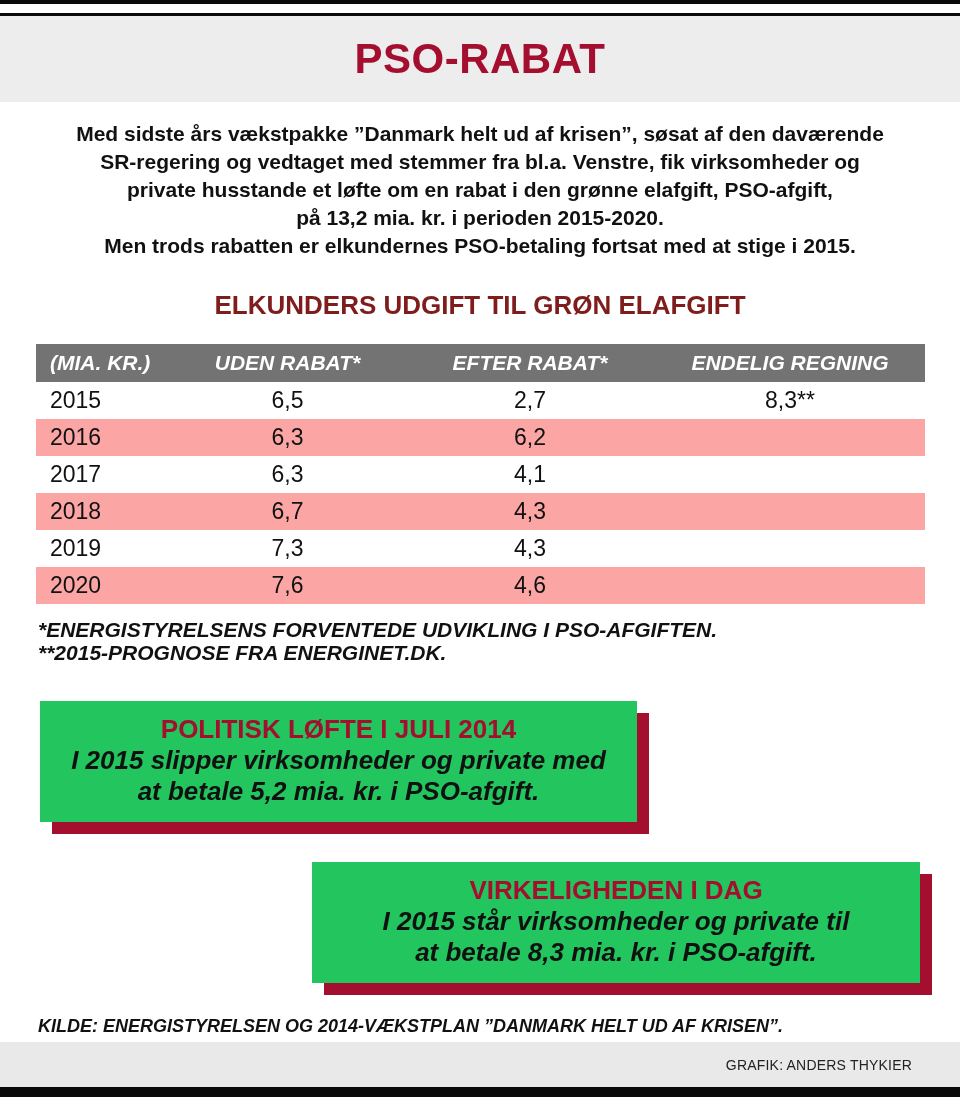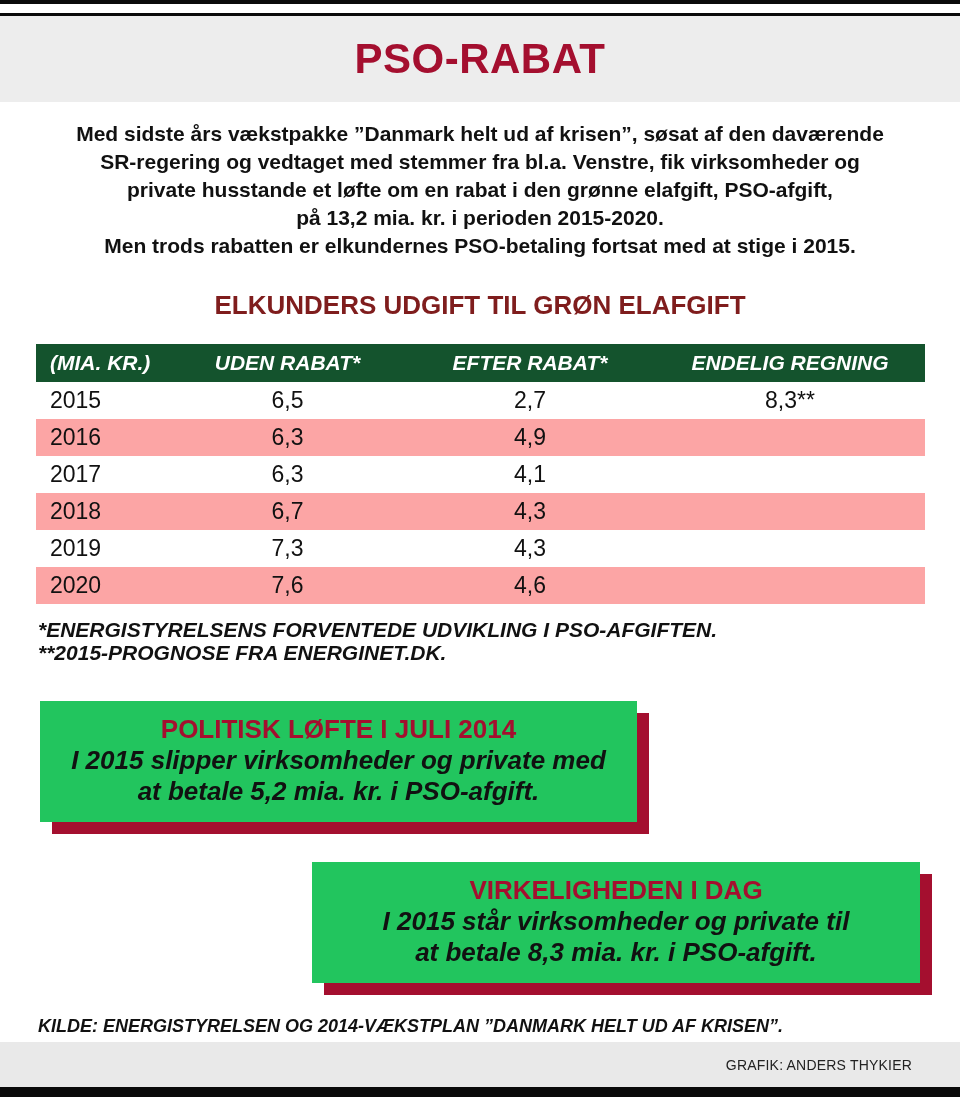--- a/index.html
+++ b/index.html
@@ -24,21 +24,21 @@
   #intro .iline { font-size:21px; font-weight:bold; line-height:28px; color:#111; }
 
   #table-title {
     position:absolute; top:290px; left:0; width:960px; text-align:center;
     font-size:26px; font-weight:bold; color:#7f1d1d;
   }
 
   #table { position:absolute; top:344px; left:36px; width:889px; }
   .thead {
     display:grid; grid-template-columns:134px 235px 250px 270px;
-    background:#14532d; color:#ffffff; height:38px; align-items:center;
+    background:#737373; color:#ffffff; height:38px; align-items:center;
     font-size:21px; font-weight:bold; font-style:italic;
   }
   .thead .hc { text-align:center; }
   .thead .hc.first { text-align:left; padding-left:14px; }
   .trow {
     display:grid; grid-template-columns:134px 235px 250px 270px;
     height:37px; align-items:center; font-size:23px; color:#111; background:#ffffff;
   }
   .trow.alt { background:#fca5a5; }
   .trow .cell { text-align:center; }
@@ -102,21 +102,21 @@
 
     <div class="trow">
       <div class="cell year">2015</div>
       <div class="cell">6,5</div>
       <div class="cell">2,7</div>
       <div class="cell">8,3**</div>
     </div>
     <div class="trow alt">
       <div class="cell year">2016</div>
       <div class="cell">6,3</div>
-      <div class="cell">4,9</div>
+      <div class="cell">6,2</div>
       <div class="cell"></div>
     </div>
     <div class="trow">
       <div class="cell year">2017</div>
       <div class="cell">6,3</div>
       <div class="cell">4,1</div>
       <div class="cell"></div>
     </div>
     <div class="trow alt">
       <div class="cell year">2018</div>

